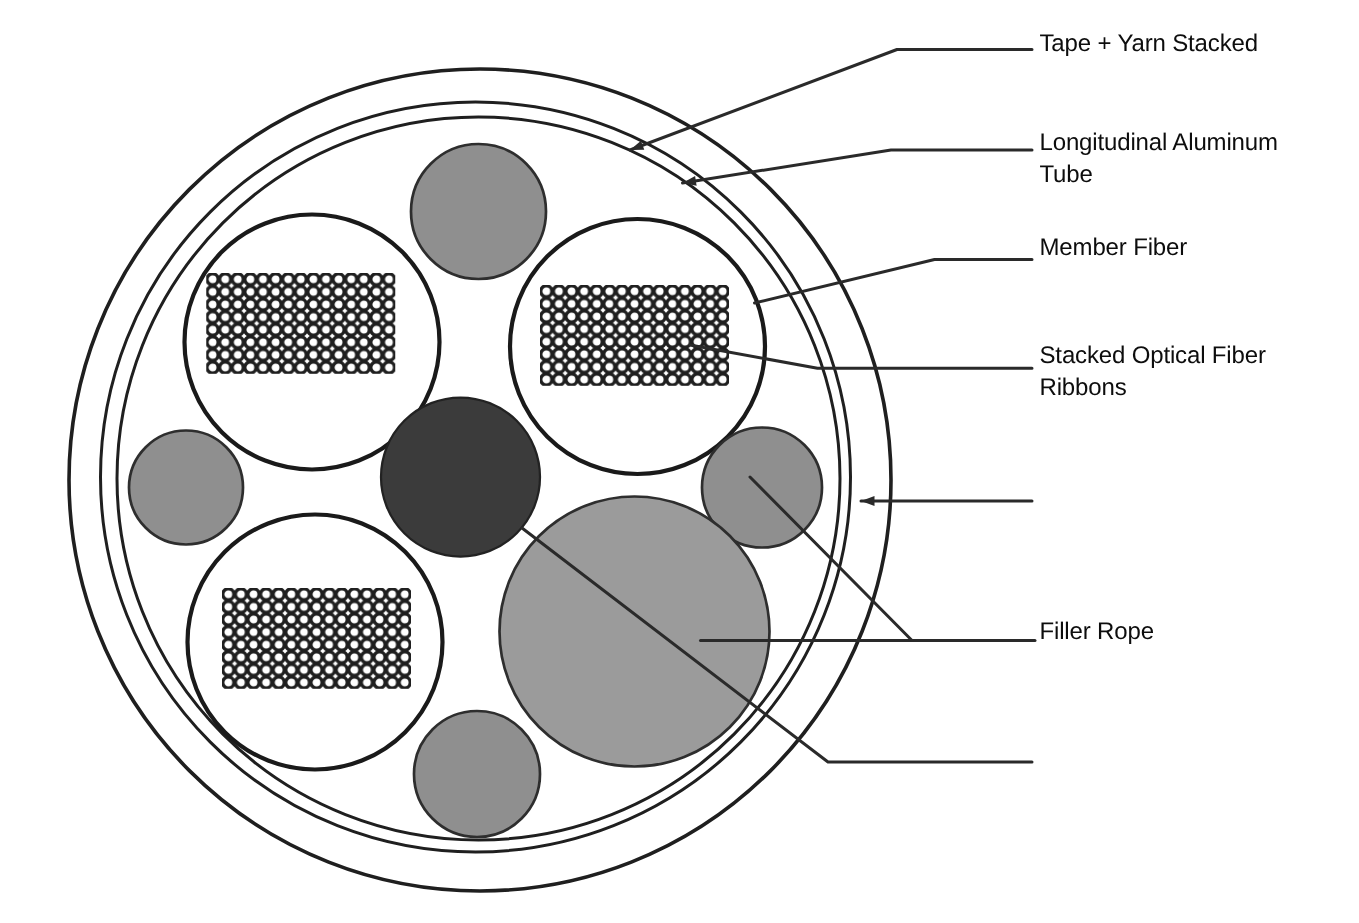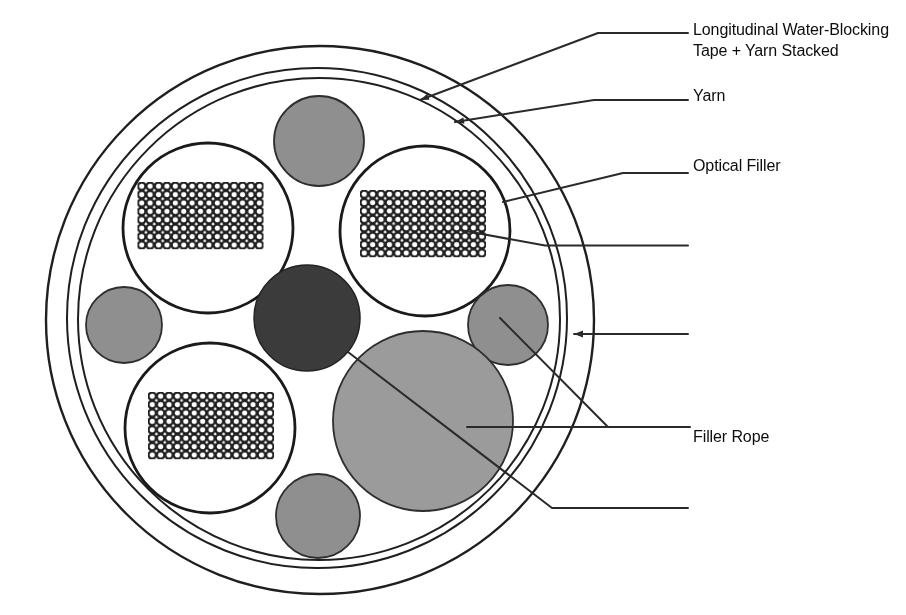--- a/index.html
+++ b/index.html
@@ -69,32 +69,36 @@
     <polyline class="leader" points="688,334 574,334"></polyline>
     <polygon points="574,334 583,330.6 583,337.4" fill="#2a2a2a"></polygon>
 
     <polyline class="leader" points="690,427 467,427"></polyline>
     <polyline class="leader" points="608,427 500,318"></polyline>
 
     <polyline class="leader" points="688,508 552,508 348,352"></polyline>
   </svg>
 
   <div class="label" style="top:19px">
-    <span>Longitudinal Water-Blocking</span>
     <span>Tape + Yarn Stacked</span>
   </div>
 
   <div class="label" style="top:85px">
-    <span>Yarn</span>
+    <span>Longitudinal Aluminum</span>
+    <span>Tube</span>
   </div>
 
   <div class="label" style="top:155px">
-    <span>Optical Filler</span>
+    <span>Member Fiber</span>
+  </div>
+
+  <div class="label" style="top:227px">
+    <span>Stacked Optical Fiber</span>
+    <span>Ribbons</span>
   </div>
 
 
-
-  <div class="label" style="top:426px">
+  <div class="label" style="top:411px">
     <span>Filler Rope</span>
   </div>
 
 
 </div>
 
 </body></html>

